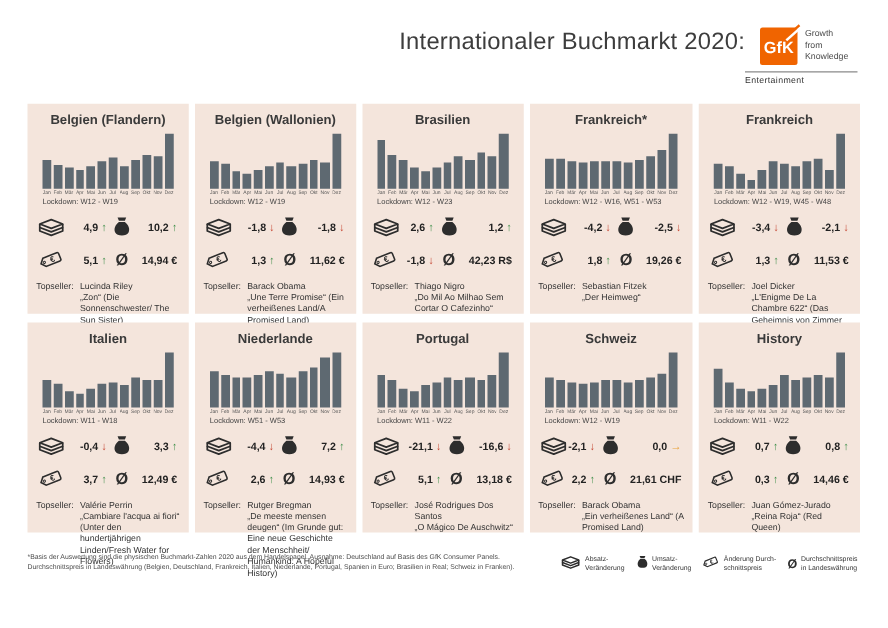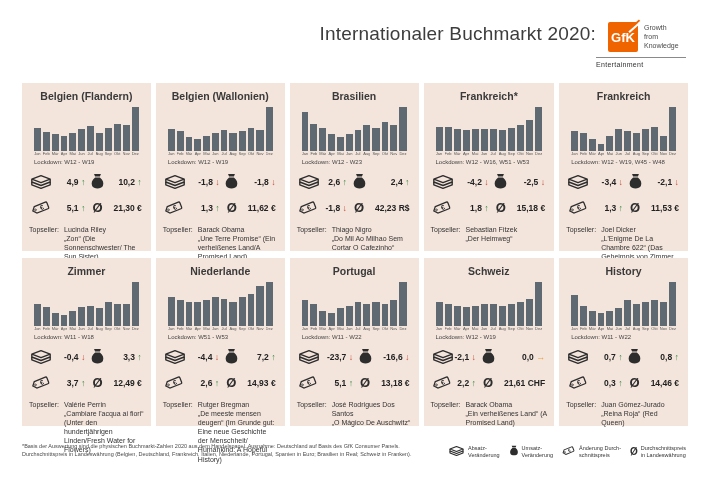--- a/index.html
+++ b/index.html
@@ -215,21 +215,21 @@
             <text x="13.5" y="15" font-size="8.5" text-anchor="middle" fill="#2d2d2d" font-weight="bold">€</text>
           </g>
         </svg>
       </span>
       <span class="stat stat-a">
         <span>5,1</span>
         <span class="arrow trend-up">↑</span>
       </span>
       <span class="icon-cell avg-symbol">Ø</span>
       <span class="stat stat-b">
-        <span>21,30 €</span>
+        <span>14,94 €</span>
       </span>
     </div>
 
     <div class="topseller">
       <span class="topseller-label">Topseller:</span>
       <span class="topseller-text">
         <span class="author">Lucinda Riley</span>
         <span class="work">„Zon“ (Die Sonnenschwester/ The Sun Sister)</span>
       </span>
     </div>
@@ -466,21 +466,21 @@
         <span>2,6</span>
         <span class="arrow trend-up">↑</span>
       </span>
       <span class="icon-cell">
         <svg viewBox="0 0 20 24" width="15" height="18" aria-hidden="true">
           <path d="M6.8 4.8 L5.4 1.4 H14.6 L13.2 4.8 Z" fill="#2d2d2d"></path>
           <path d="M6.8 6 C2.6 9.2 1.2 13.6 2.9 17.4 C4.6 21.6 15.4 21.6 17.1 17.4 C18.8 13.6 17.4 9.2 13.2 6 Z" fill="#2d2d2d"></path>
         </svg>
       </span>
       <span class="stat stat-b">
-        <span>2,4</span>
+        <span>1,2</span>
         <span class="arrow trend-up">↑</span>
       </span>
 
       <span class="icon-cell">
         <svg viewBox="0 0 26 24" width="21" height="19" aria-hidden="true">
           <g transform="rotate(-22 13 12)">
             <path d="M5 7.5 H20 Q21.5 7.5 21.5 9 V15 Q21.5 16.5 20 16.5 H5 L1.2 12 Z" fill="none" stroke="#2d2d2d" stroke-width="1.6"></path>
             <circle cx="4.8" cy="12" r="1.1" fill="none" stroke="#2d2d2d" stroke-width="1"></circle>
             <text x="13.5" y="15" font-size="8.5" text-anchor="middle" fill="#2d2d2d" font-weight="bold">€</text>
           </g>
@@ -620,21 +620,21 @@
             <text x="13.5" y="15" font-size="8.5" text-anchor="middle" fill="#2d2d2d" font-weight="bold">€</text>
           </g>
         </svg>
       </span>
       <span class="stat stat-a">
         <span>1,8</span>
         <span class="arrow trend-up">↑</span>
       </span>
       <span class="icon-cell avg-symbol">Ø</span>
       <span class="stat stat-b">
-        <span>15,18 €</span>
+        <span>19,26 €</span>
       </span>
     </div>
 
     <div class="topseller">
       <span class="topseller-label">Topseller:</span>
       <span class="topseller-text">
         <span class="author">Sebastian Fitzek</span>
         <span class="work">„Der Heimweg“</span>
       </span>
     </div>
@@ -769,21 +769,21 @@
     <div class="topseller">
       <span class="topseller-label">Topseller:</span>
       <span class="topseller-text">
         <span class="author">Joel Dicker</span>
         <span class="work">„L'Enigme De La Chambre 622“ (Das Geheimnis von Zimmer 622)</span>
       </span>
     </div>
   </div>
 
   <div class="card">
-    <div class="card-title">Zimmer</div>
+    <div class="card-title">Italien</div>
 
     <div class="chart">
       <div class="bars">
           <div class="bar-col">
             <div class="bar-wrap">
               <div class="bar" style="height: 50%;"></div>
             </div>
             <div class="bar-label">Jan</div>
           </div>
           <div class="bar-col">
@@ -1131,21 +1131,21 @@
       <span class="icon-cell">
         <svg viewBox="0 0 34 24" width="25" height="18" aria-hidden="true">
           <g fill="none" stroke="#2d2d2d" stroke-width="2" stroke-linejoin="round">
             <path d="M4 8 L17 3 L30 8 L17 13 Z"></path>
             <path d="M4 8 V12 L17 17 L30 12 V8"></path>
             <path d="M4 12 V16 L17 21 L30 16 V12"></path>
           </g>
         </svg>
       </span>
       <span class="stat stat-a">
-        <span>-23,7</span>
+        <span>-21,1</span>
         <span class="arrow trend-down">↓</span>
       </span>
       <span class="icon-cell">
         <svg viewBox="0 0 20 24" width="15" height="18" aria-hidden="true">
           <path d="M6.8 4.8 L5.4 1.4 H14.6 L13.2 4.8 Z" fill="#2d2d2d"></path>
           <path d="M6.8 6 C2.6 9.2 1.2 13.6 2.9 17.4 C4.6 21.6 15.4 21.6 17.1 17.4 C18.8 13.6 17.4 9.2 13.2 6 Z" fill="#2d2d2d"></path>
         </svg>
       </span>
       <span class="stat stat-b">
         <span>-16,6</span>

